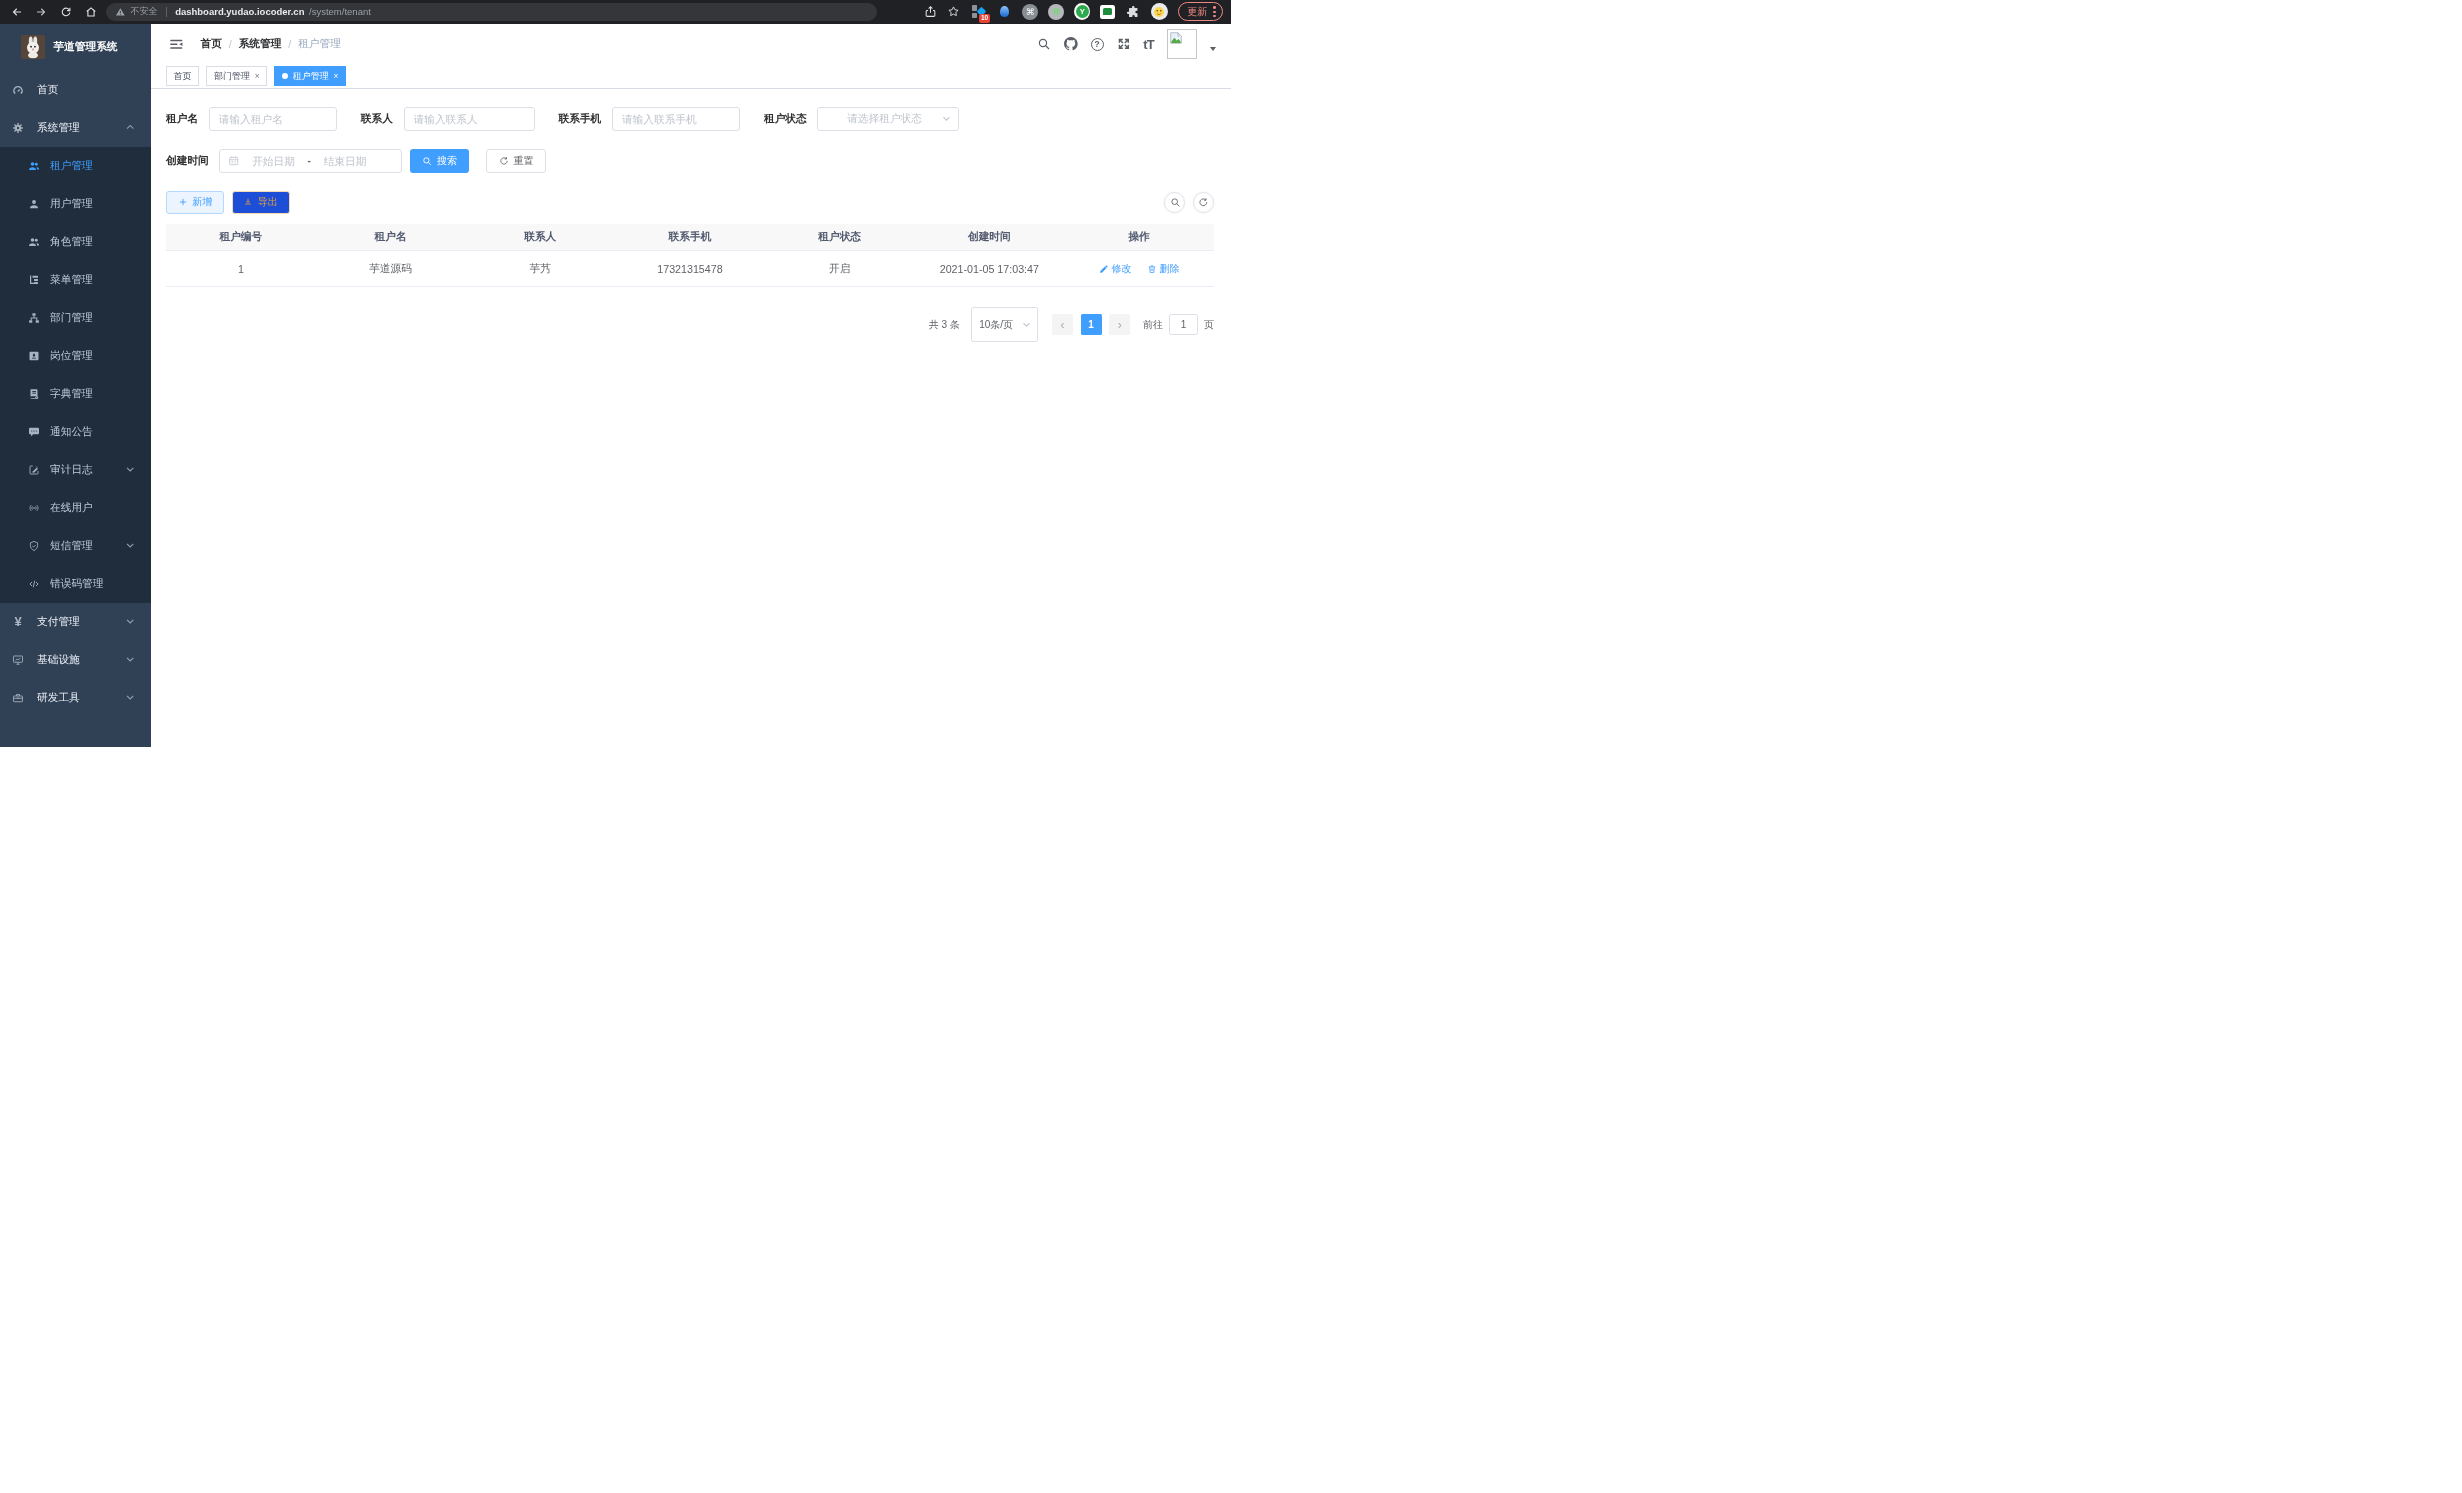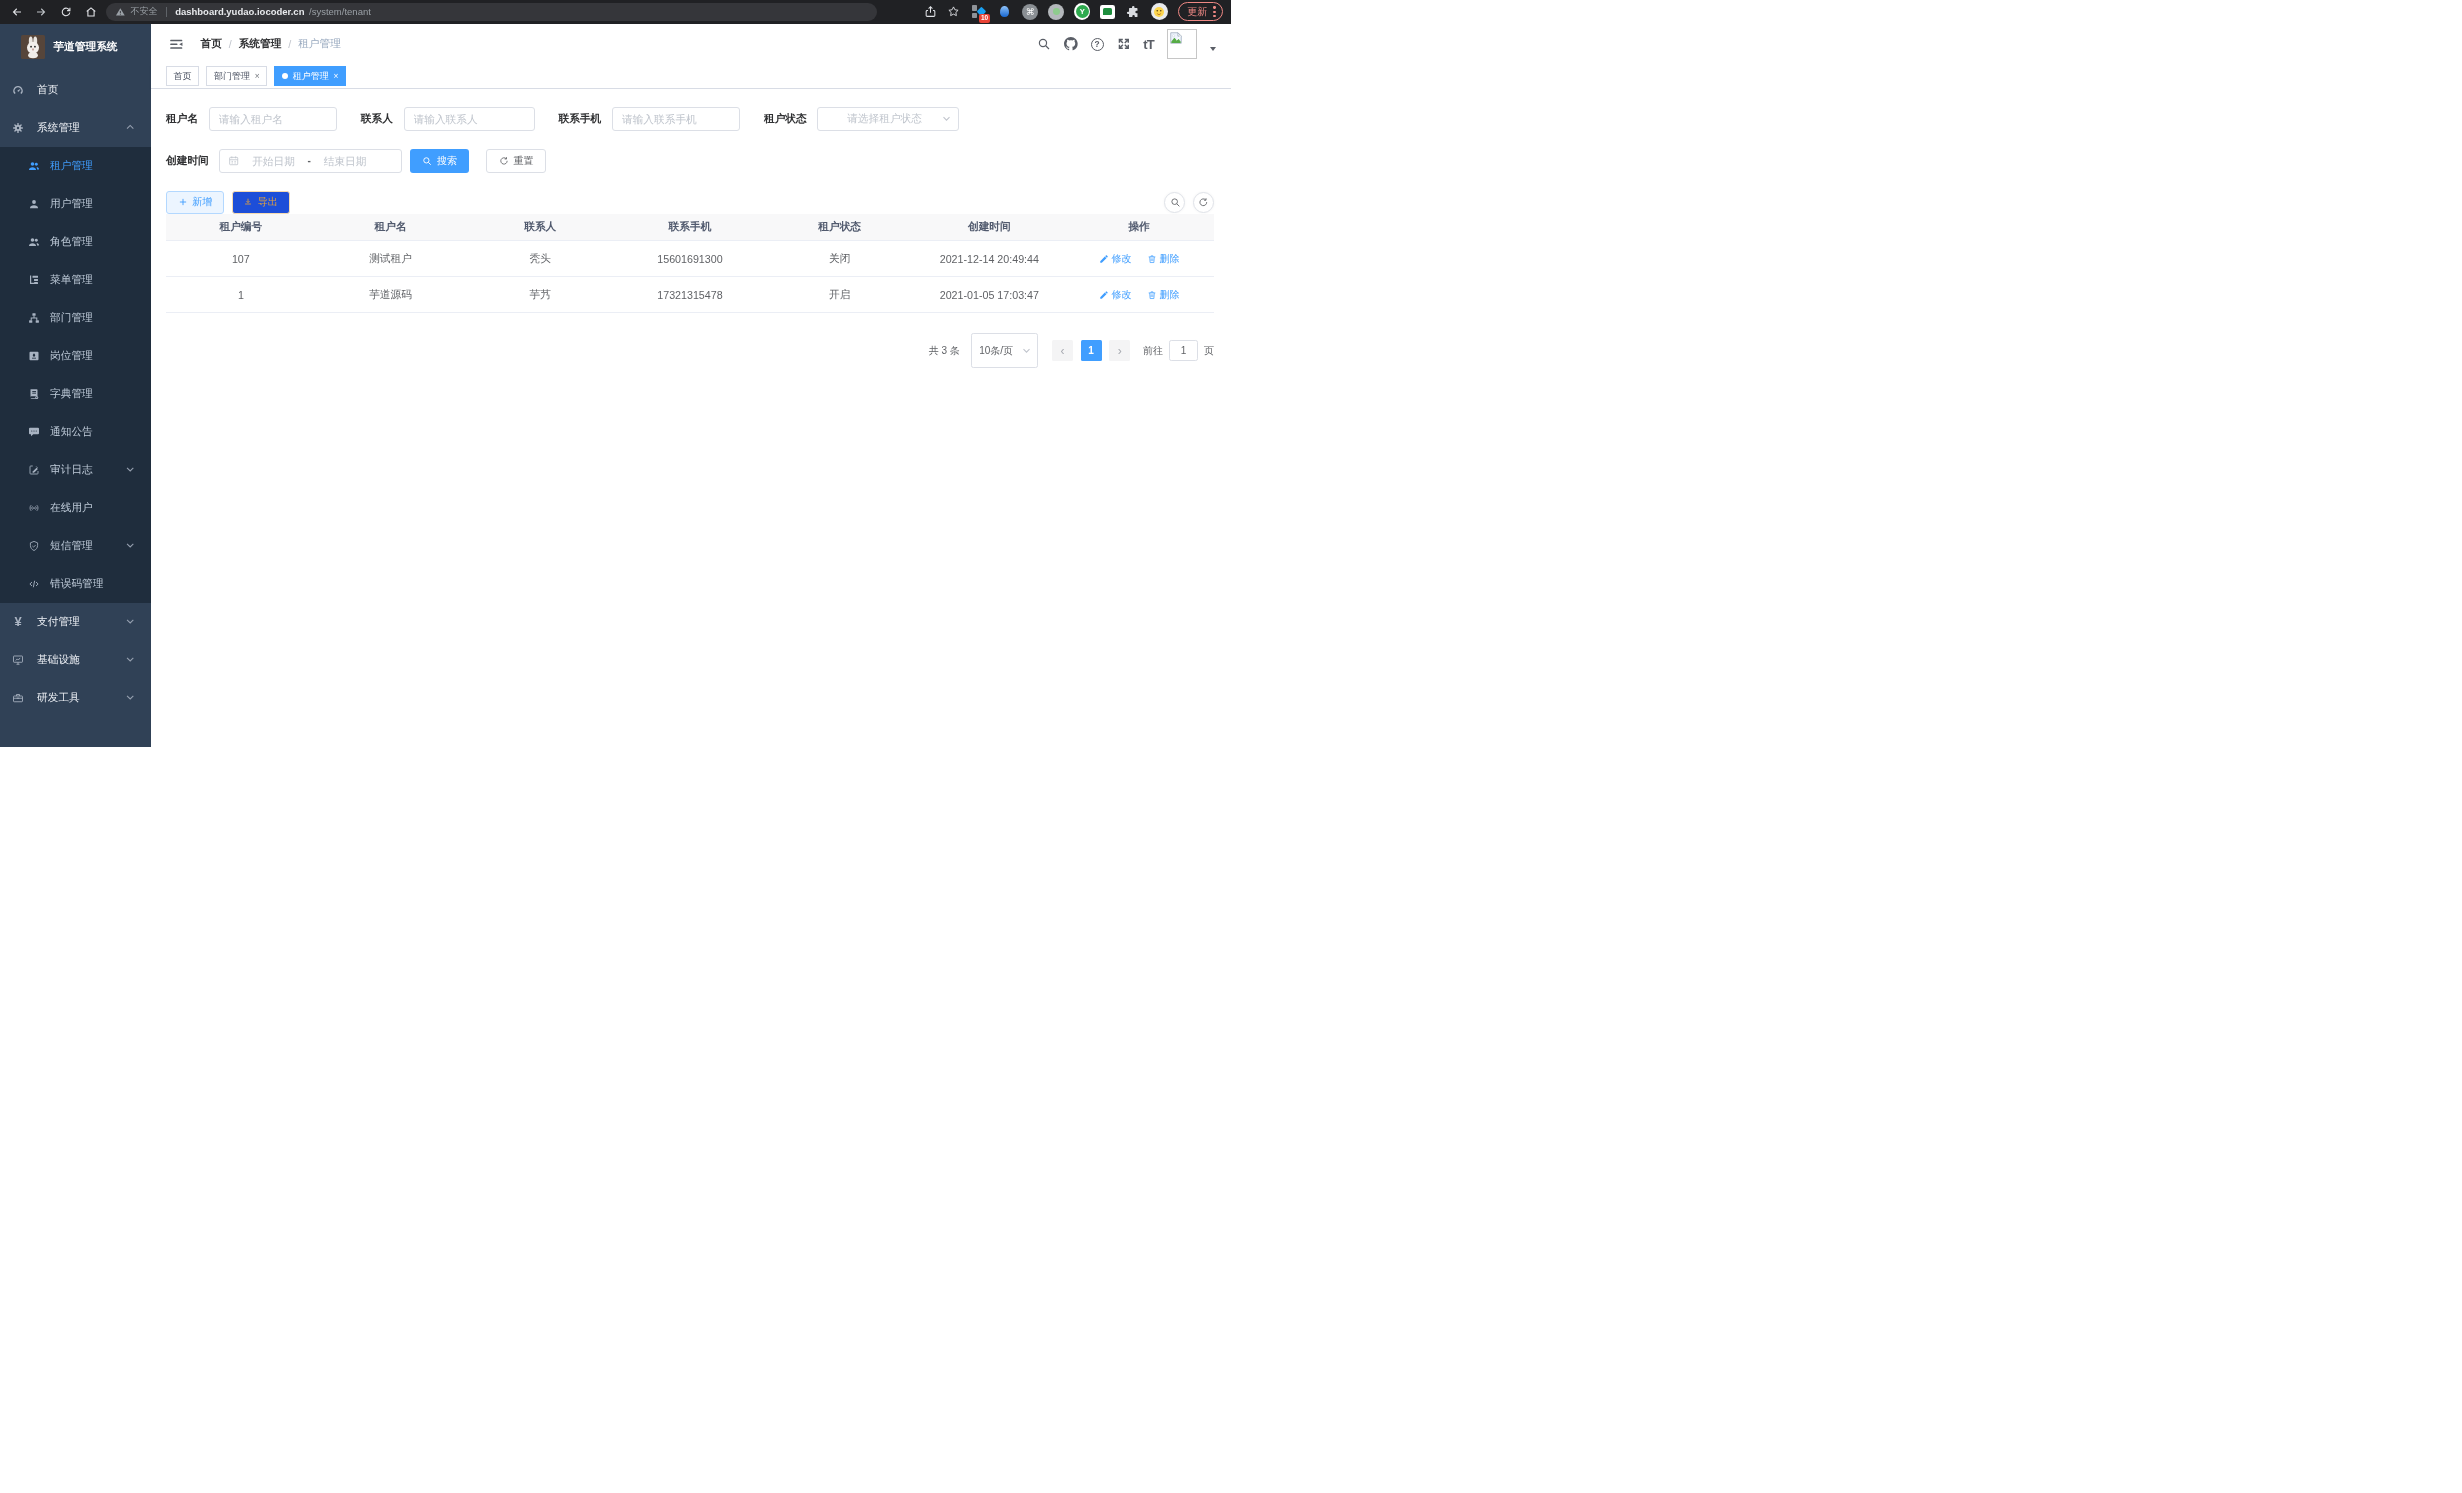--- a/index.html
+++ b/index.html
@@ -105,21 +105,21 @@
   .datebox { width:183px; height:24px; border:0.8px solid #dcdfe6; border-radius:3px; display:flex; align-items:center; padding:0 7.6px; gap:4.6px; }
   .cal-ic { width:11.4px; height:11.4px; color:#c0c4cc; flex-shrink:0; }
   .cal-ic svg { width:11.4px; height:11.4px; }
   .date-in { border:none; outline:none; width:59px; text-align:center; font-size:10.7px; color:#606266; background:transparent; font-family:inherit; }
   .date-in::placeholder { color:#bfc4cc; }
   .date-sep { color:#606266; font-size:10px; font-weight:700; }
   .btn { height:24px; border-radius:3px; border:0.8px solid transparent; display:inline-flex; align-items:center; gap:4.6px; padding:0 11.4px; font-size:10px; cursor:pointer; font-family:inherit; }
   .btn svg { width:10px; height:10px; }
   .btn-primary { background:#409eff; color:#fff; margin-left:7.6px; }
   .btn-default { background:#fff; border-color:#dcdfe6; color:#606266; margin-left:17px; }
-  .toolbar { display:flex; align-items:center; margin-bottom:0; }
+  .toolbar { display:flex; align-items:center; margin-bottom:10px; }
   .btn-sm { height:23px; padding:0 10.7px; }
   .btn-plain-primary { background:#ecf5ff; border-color:#b3d8ff; color:#409eff; }
   .btn-plain-warning { background:#1d4ed8; border-color:#f5dab1; color:#e6a23c; margin-left:7.6px; }
   .tool-right { margin-left:auto; display:flex; gap:7.6px; }
   .circle-btn { width:21px; height:21px; border-radius:50%; border:0.8px solid #e0e3e9; background:#fff; color:#606266; display:flex; align-items:center; justify-content:center; cursor:pointer; box-shadow:0 0 3px rgba(0,0,0,.05); }
   .circle-btn svg { width:10.7px; height:10.7px; }
 
   table.grid { width:100%; border-collapse:collapse; table-layout:fixed; }
   table.grid th { background:#f8f8f9; height:27px; font-size:10.7px; font-weight:600; color:#515a6e; text-align:center; border-bottom:0.8px solid #ebeef5; }
   table.grid td { height:36px; font-size:10.7px; color:#606266; text-align:center; border-bottom:0.8px solid #ebeef5; }
@@ -626,42 +626,20 @@
               <th>租户编号</th>
               <th>租户名</th>
               <th>联系人</th>
               <th>联系手机</th>
               <th>租户状态</th>
               <th>创建时间</th>
               <th>操作</th>
             </tr>
           </thead>
           <tbody>
-            <tr>
-              <td>107</td>
-              <td>测试租户</td>
-              <td>秃头</td>
-              <td>15601691300</td>
-              <td>关闭</td>
-              <td>2021-12-14 20:49:44</td>
-              <td>
-                <span class="op-link">
-                  <svg viewBox="0 0 24 24" fill="currentColor">
-                      <path d="M3 17.2V21h3.8L17.8 10 14 6.2zM20.7 7.1a1 1 0 0 0 0-1.4l-2.4-2.4a1 1 0 0 0-1.4 0L15 5.2 18.8 9z"></path>
-                    </svg>
-                  <span>修改</span>
-                </span>
-                <span class="op-link">
-                  <svg viewBox="0 0 24 24" fill="none" stroke="currentColor" stroke-width="1.8">
-                      <path d="M4 7h16M9.5 7V4.5h5V7M6.5 7l1 13.5h9l1-13.5M10 10.5v6.5M14 10.5v6.5"></path>
-                    </svg>
-                  <span>删除</span>
-                </span>
-              </td>
-            </tr>
             <tr>
               <td>1</td>
               <td>芋道源码</td>
               <td>芋艿</td>
               <td>17321315478</td>
               <td>开启</td>
               <td>2021-01-05 17:03:47</td>
               <td>
                 <span class="op-link">
                   <svg viewBox="0 0 24 24" fill="currentColor">

